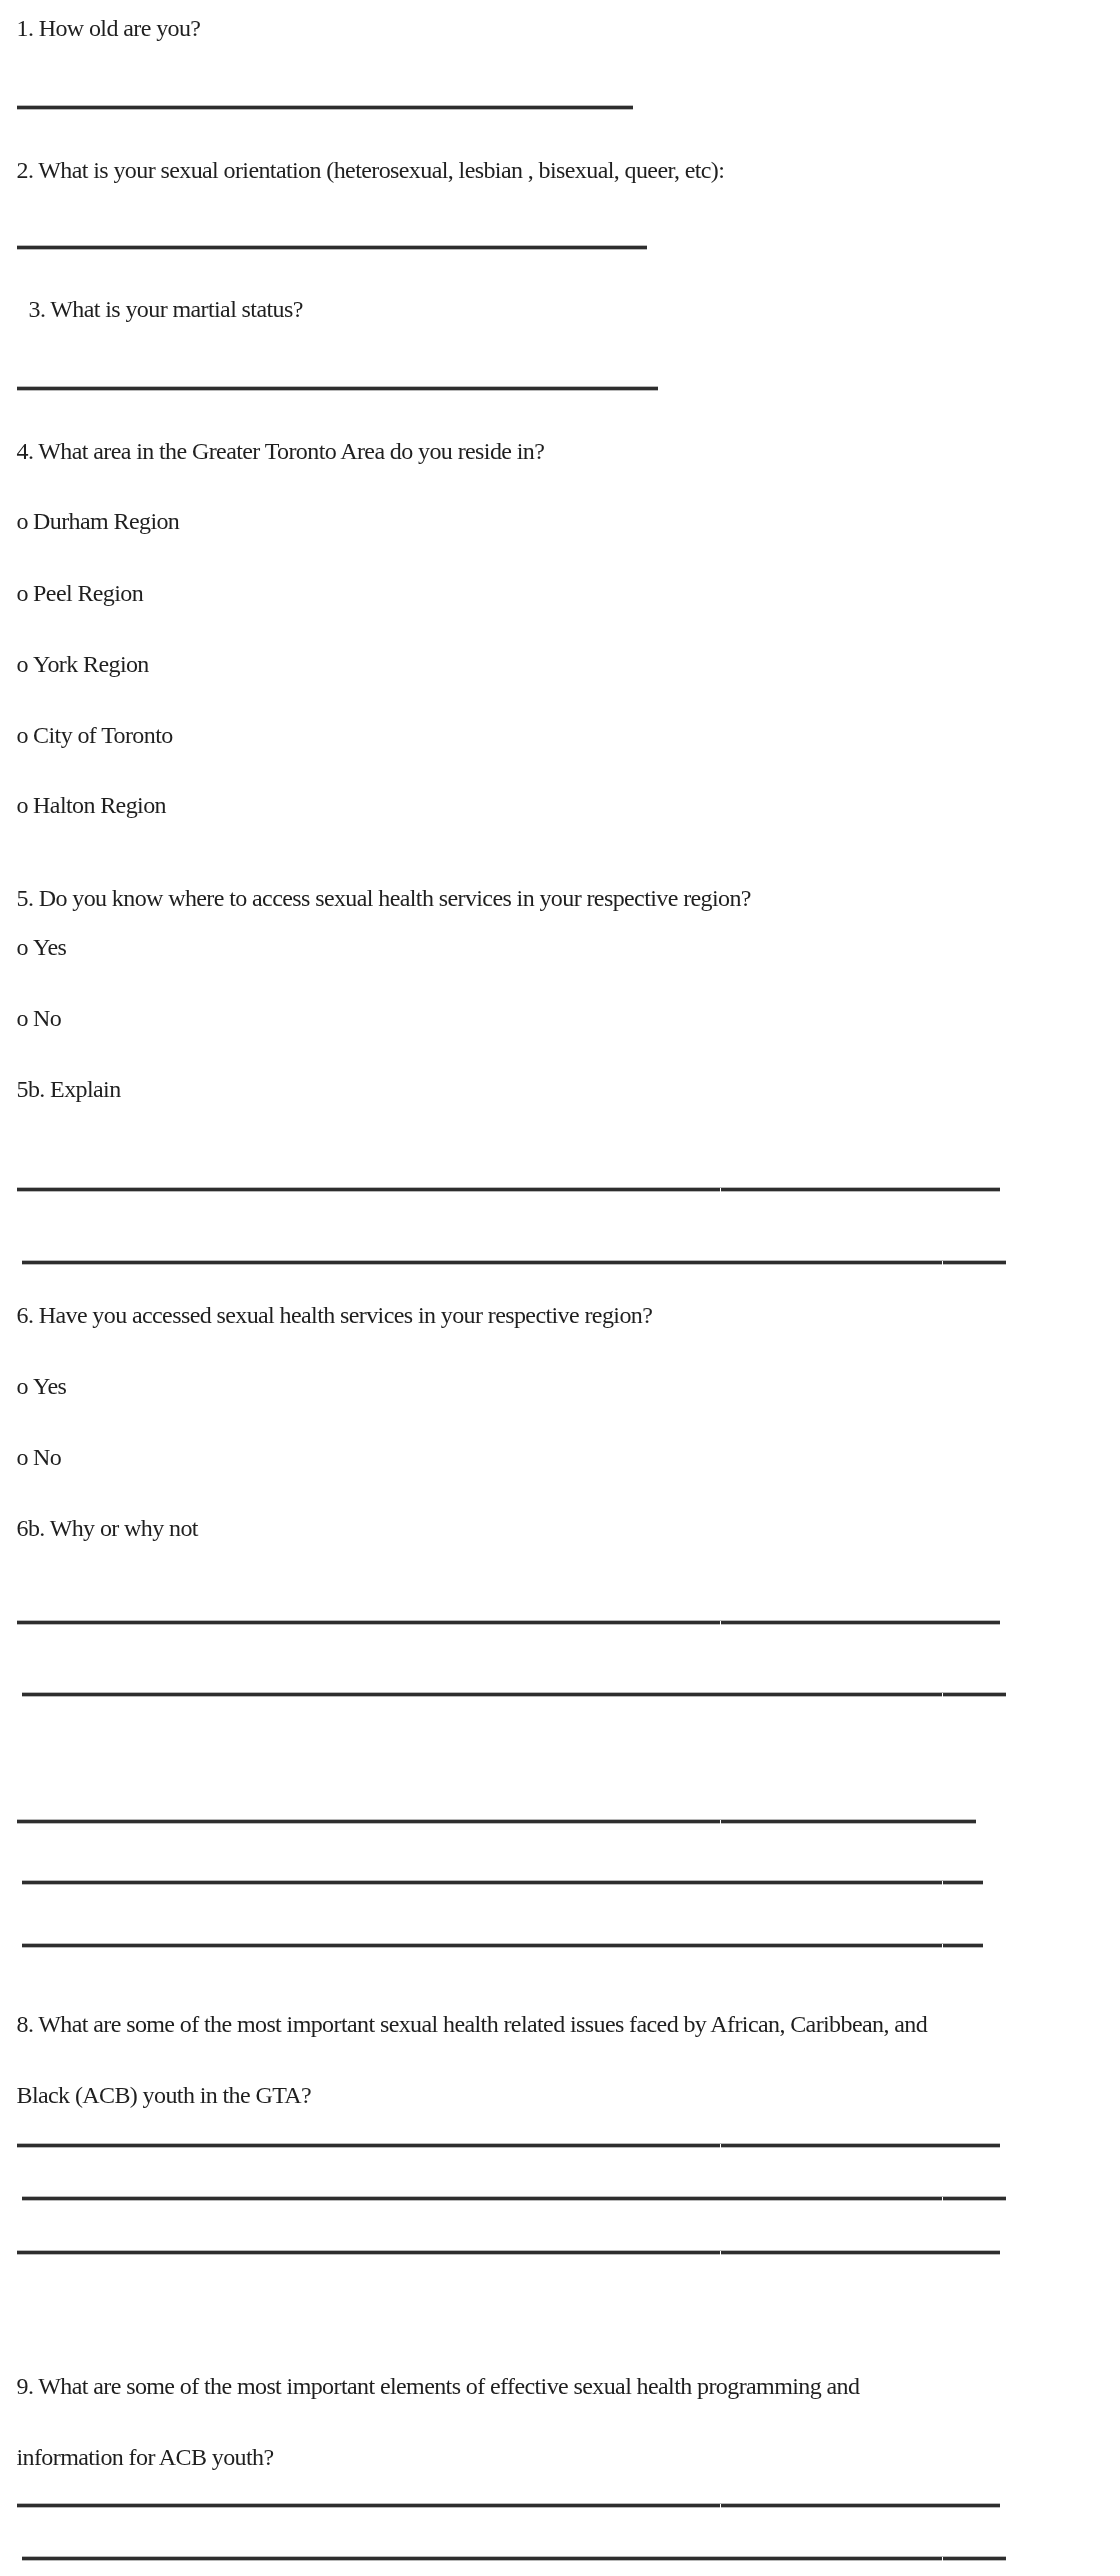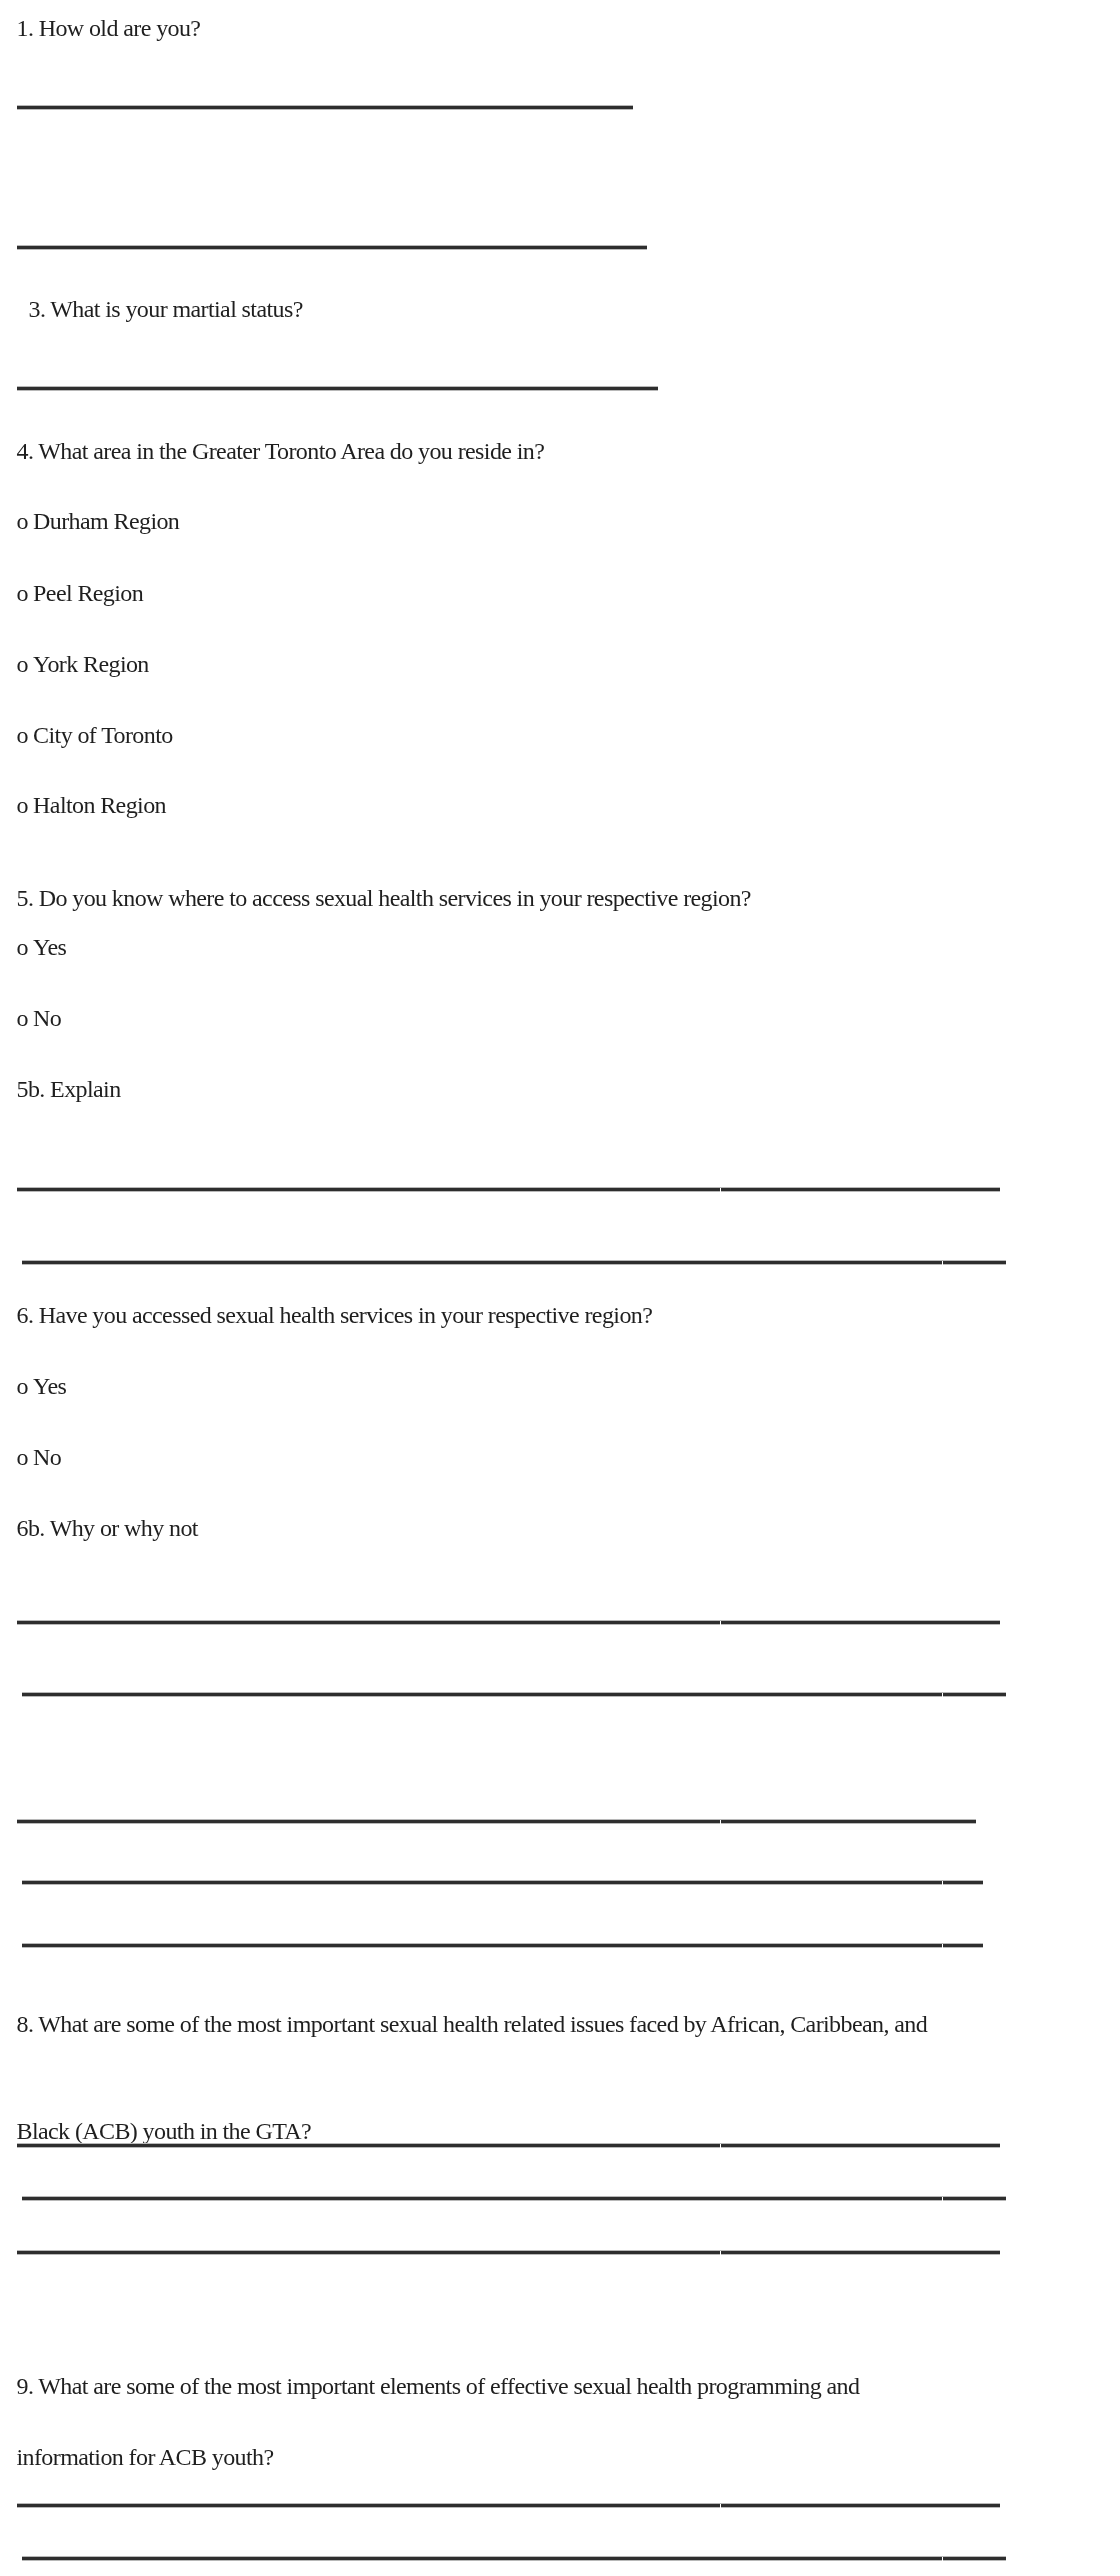--- a/index.html
+++ b/index.html
@@ -50,20 +50,21 @@
     }
   </style>
 </head>
 <body>
 
 <div class="page">
 
   <div class="txt" style="top:14.4px;">1. How old are you?</div>
   <div class="line" style="left:16.5px; top:105px; width:616px;"></div>
 
+  <div class="txt" style="top:156px;">2. What is your sexual orientation (heterosexual, lesbian , bisexual, queer, etc):</div>
   <div class="line" style="left:16.5px; top:245px; width:630px;"></div>
 
   <div class="txt" style="top:295px;margin-left:12px;">3. What is your martial status?</div>
   <div class="line" style="left:16.5px; top:386px; width:641px;"></div>
 
   <div class="txt" style="top:437px;">4. What area in the Greater Toronto Area do you reside in?</div>
   <div class="txt opt" style="top:507px;">
     <span class="bullet">o</span><span>Durham Region</span>
   </div>
   <div class="txt opt" style="top:579px;">
@@ -113,21 +114,21 @@
       <div class="gap" style="left:703px;"></div>
     </div>
   <div class="line" style="left:21.6px; top:1880px; width:961px;">
       <div class="gap" style="left:920px;"></div>
     </div>
   <div class="line" style="left:21.6px; top:1943px; width:961px;">
       <div class="gap" style="left:920px;"></div>
     </div>
 
   <div class="txt" style="top:2010px;">8. What are some of the most important sexual health related issues faced by African, Caribbean, and</div>
-  <div class="txt" style="top:2081px;margin-top:36px;">Black (ACB) youth in the GTA?</div>
+  <div class="txt" style="top:2081px;">Black (ACB) youth in the GTA?</div>
   <div class="line" style="left:16.5px; top:2143px; width:983px;">
       <div class="gap" style="left:703px;"></div>
     </div>
   <div class="line" style="left:21.6px; top:2196px; width:984px;">
       <div class="gap" style="left:920px;"></div>
     </div>
   <div class="line" style="left:16.5px; top:2250px; width:983px;">
       <div class="gap" style="left:703px;"></div>
     </div>
 

